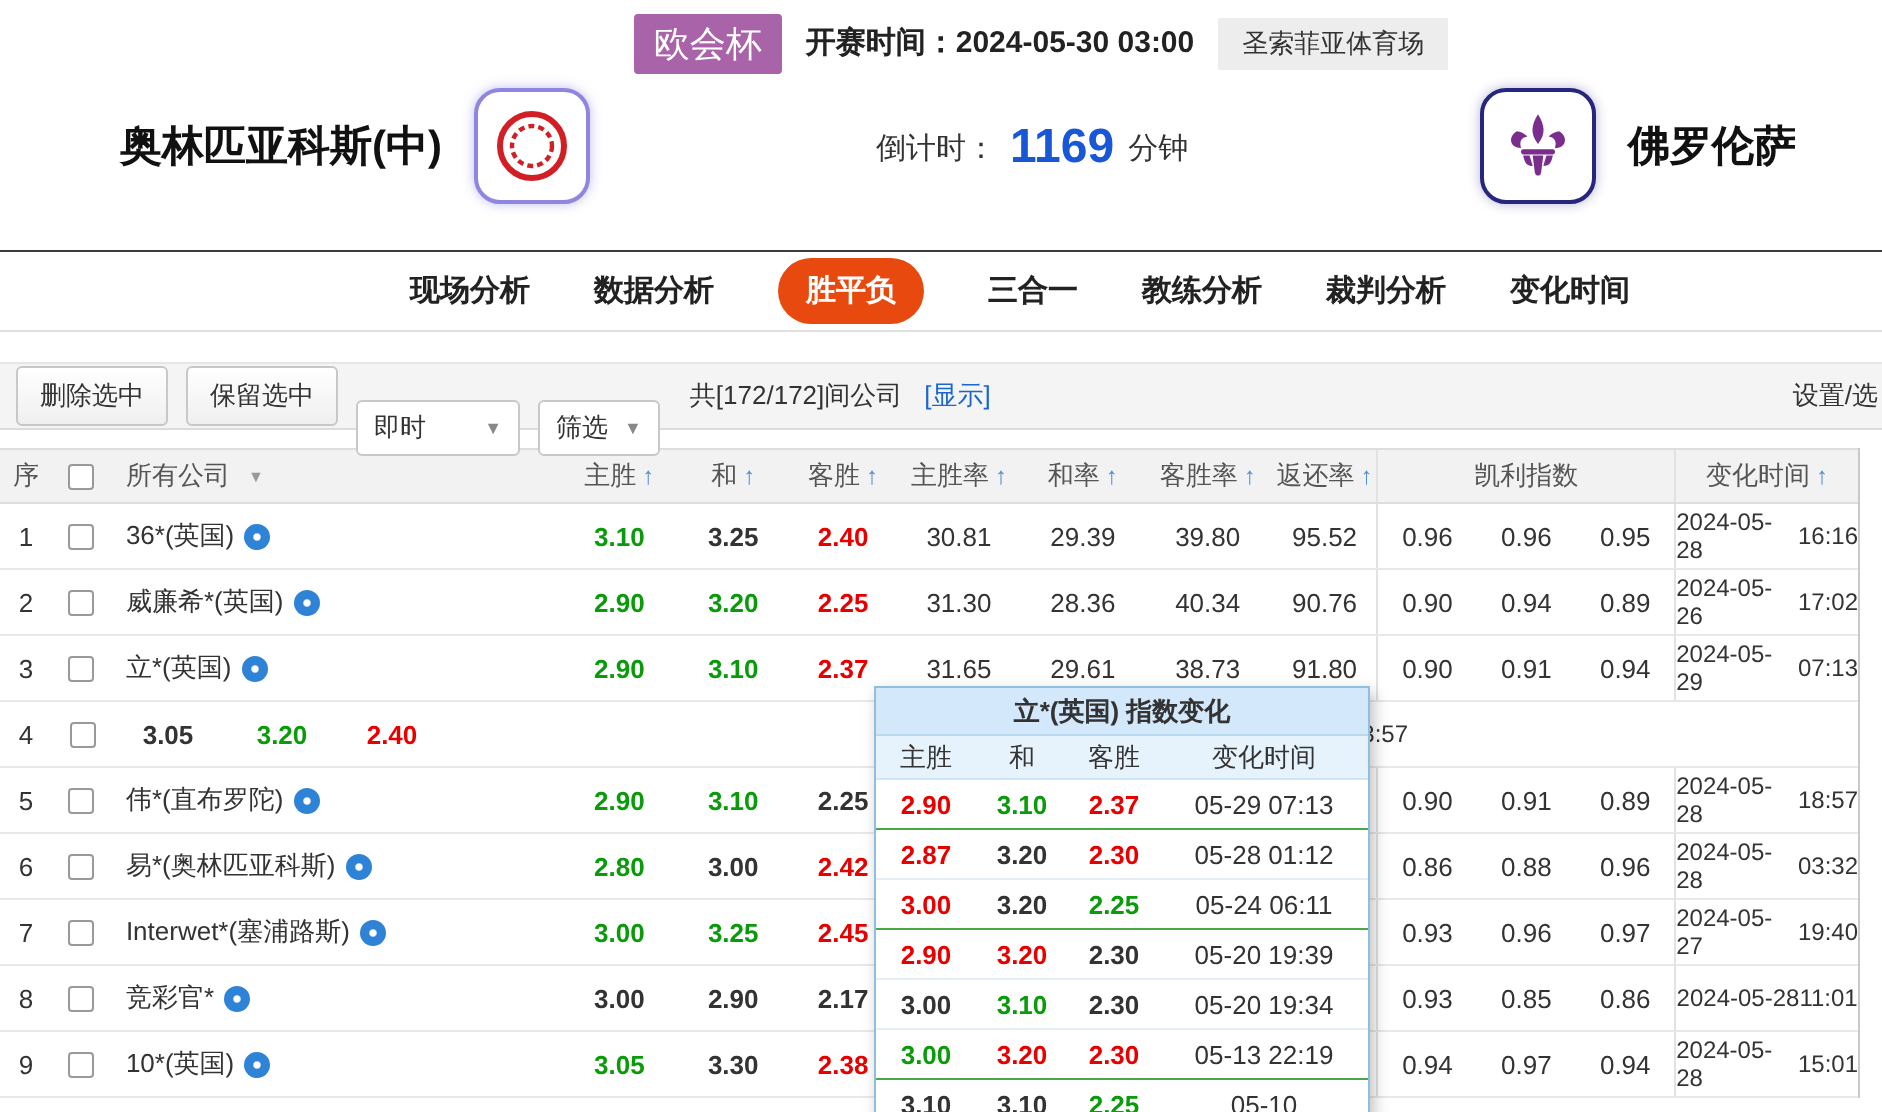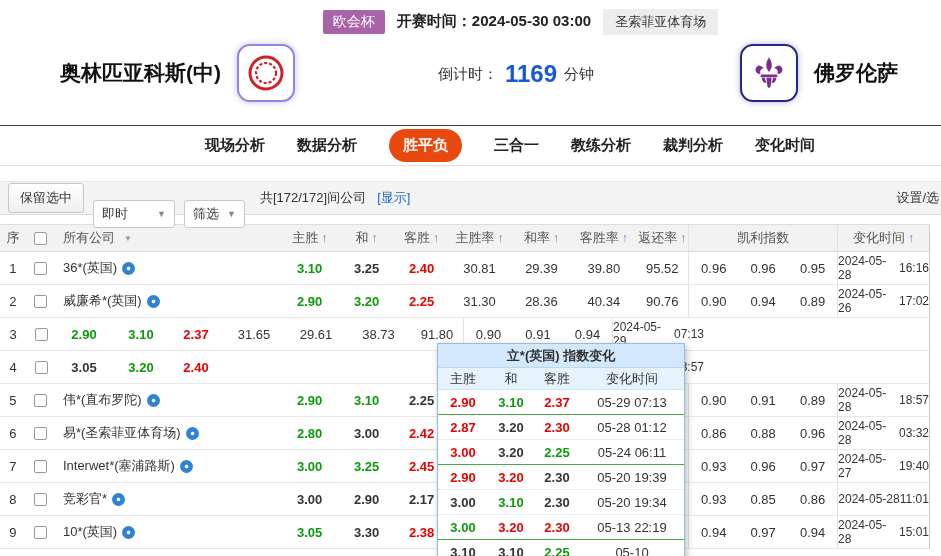--- a/index.html
+++ b/index.html
@@ -3,21 +3,21 @@
 <meta charset="utf-8">
 <style>
   * { box-sizing: border-box; }
   html,body { margin:0; padding:0; }
   body {
     width:941px; height:556px; overflow:hidden; position:relative;
     background:#fff; font-family:"Liberation Sans","DejaVu Sans",sans-serif; color:#333;
   }
   
   .meta-row { display:flex; justify-content:center; align-items:center; gap:12px; padding-top:9px; height:34px; padding-left:100px; }
-  .league-badge { background:var(--badge-purple,#a964a9); color:#fff; font-size:14px; padding:3px 10px; border-radius:2px; }
+  .league-badge { background:var(--badge-purple,#a964a9); color:#fff; font-size:18px; padding:3px 10px; border-radius:2px; }
   .kickoff { font-weight:bold; font-size:15px; color:#222; }
   .stadium-chip { background:#ededed; color:#333; font-size:13px; padding:4px 12px; }
   .team-row { position:relative; height:86px;padding-left:34px; }
   .home-side { position:absolute; left:60px; top:10px; display:flex; align-items:center; gap:16px; }
   .away-side { position:absolute; right:43px; top:10px; display:flex; align-items:center; gap:16px; }
   .team-name { font-size:21px; font-weight:bold; color:#111; }
   .logo-box { width:58px; height:58px; border-radius:13px; background:#fff; display:flex; align-items:center; justify-content:center; }
   .logo-box.oly { border:2px solid #8f86e0; box-shadow:0 0 6px rgba(120,110,220,.45); }
   .logo-box.fio { border:2px solid #26267e; box-shadow:0 0 6px rgba(40,40,130,.35); }
   .countdown { position:absolute; left:438px; top:26px; display:flex; align-items:center; gap:7px; font-size:15px; color:#333; }
@@ -122,20 +122,21 @@
   <span class="tab">现场分析</span>
   <span class="tab">数据分析</span>
   <span class="tab active">胜平负</span>
   <span class="tab">三合一</span>
   <span class="tab">教练分析</span>
   <span class="tab">裁判分析</span>
   <span class="tab">变化时间</span>
 </div>
 
 <div class="toolbar">
+  <button class="btn">删除选中</button>
   <button class="btn">保留选中</button>
   <span class="dropdown wide">
     <span>即时</span>
     <span class="caret">▼</span>
   </span>
   <span class="dropdown">
     <span>筛选</span>
     <span class="caret">▼</span>
   </span>
   <span class="count-text">共[172/172]间公司</span>
@@ -234,20 +235,24 @@
     <div class="c col-time">
       <span>2024-05-26</span>
       <span>17:02</span>
     </div>
   </div>
       <div class="trow">
     <div class="c col-seq">3</div>
     <div class="c col-cb">
           <span class="checkbox"></span>
         </div>
+    <div class="c col-company">
+      <span class="company-name">立*(英国)</span>
+      <span class="info-icon"></span>
+    </div>
     <div class="c col-o1 odd val-green">2.90</div>
     <div class="c col-o2 odd val-green">3.10</div>
     <div class="c col-o3 odd val-red">2.37</div>
     <div class="c col-r1 rate">31.65</div>
     <div class="c col-r2 rate">29.61</div>
     <div class="c col-r3 rate">38.73</div>
     <div class="c col-r4 rate">91.80</div>
     <div class="c col-k1 kelly">0.90</div>
     <div class="c col-k2 kelly">0.91</div>
     <div class="c col-k3 kelly">0.94</div>
@@ -299,21 +304,21 @@
       <span>2024-05-28</span>
       <span>18:57</span>
     </div>
   </div>
       <div class="trow">
     <div class="c col-seq">6</div>
     <div class="c col-cb">
           <span class="checkbox"></span>
         </div>
     <div class="c col-company">
-      <span class="company-name">易*(圣索菲亚体育场)</span>
+      <span class="company-name">易*(奥林匹亚科斯)</span>
       <span class="info-icon"></span>
     </div>
     <div class="c col-o1 odd val-green">2.80</div>
     <div class="c col-o2 odd val-black">3.00</div>
     <div class="c col-o3 odd val-red">2.42</div>
     <div class="c col-r1 rate"></div>
     <div class="c col-r2 rate"></div>
     <div class="c col-r3 rate"></div>
     <div class="c col-r4 rate"></div>
     <div class="c col-k1 kelly">0.86</div>

